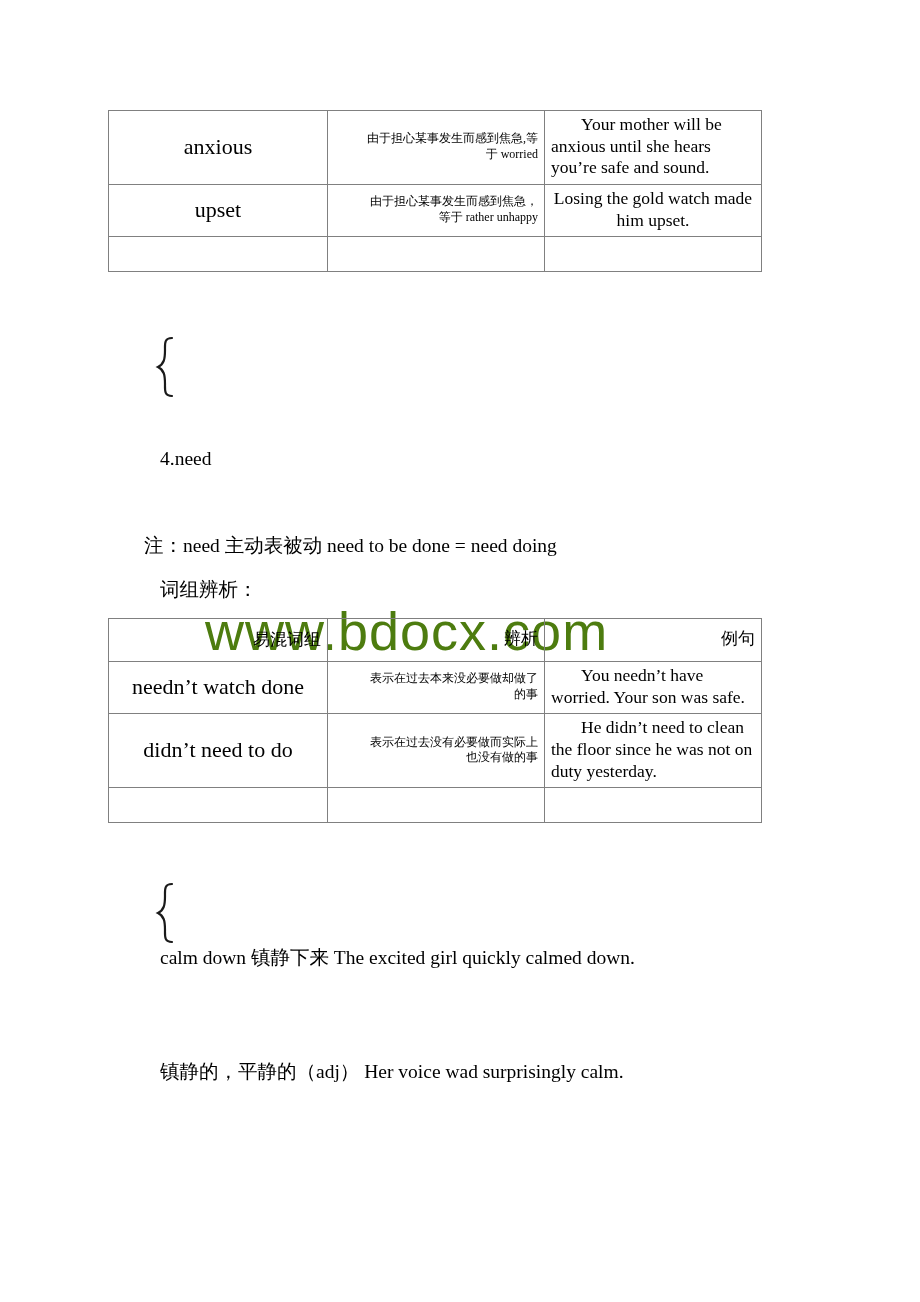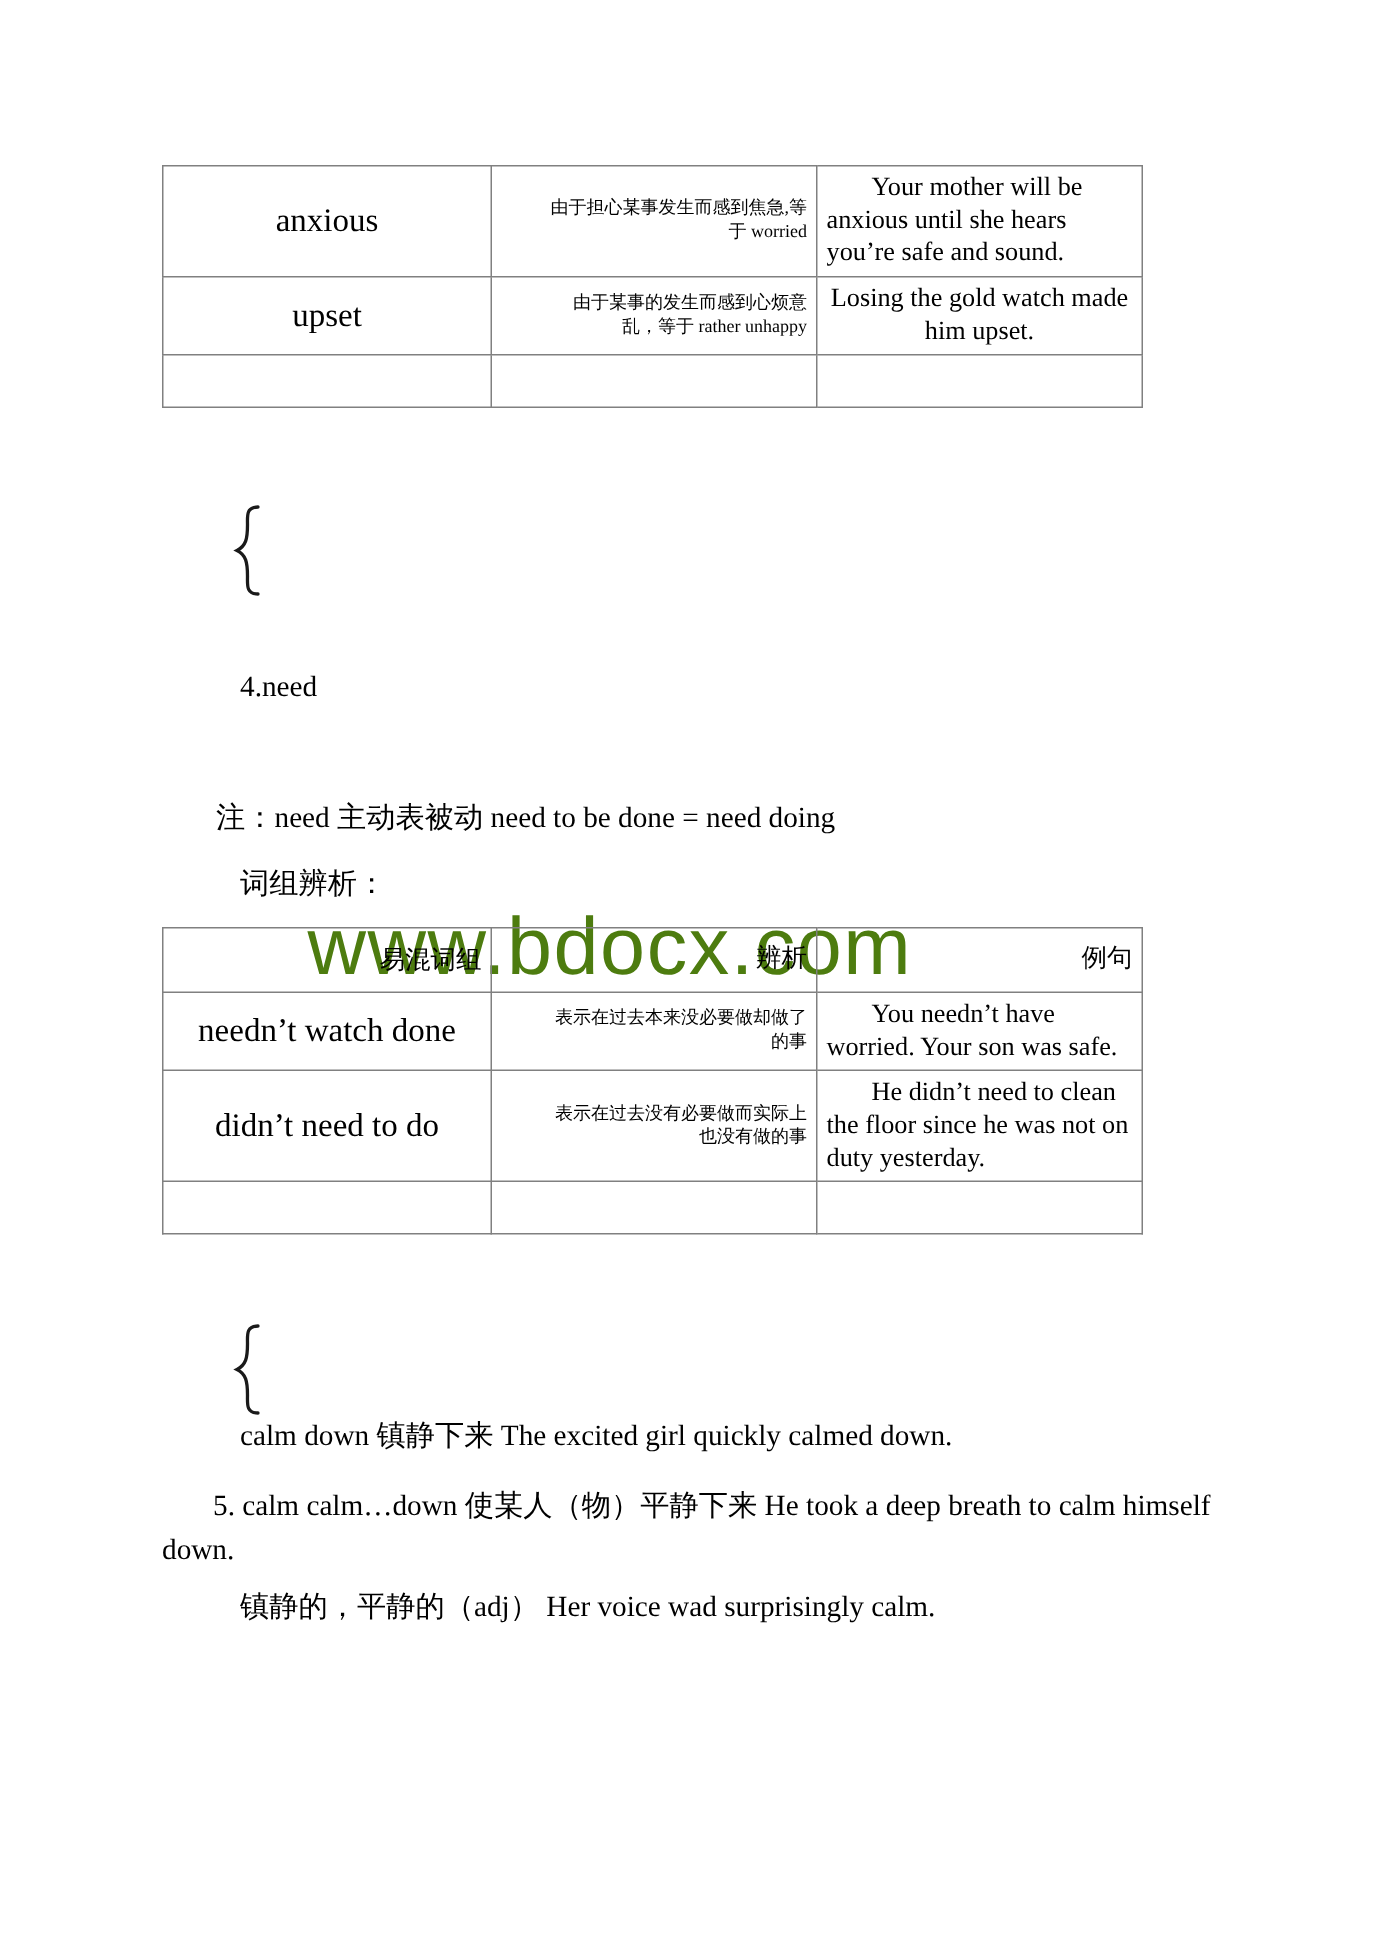--- a/index.html
+++ b/index.html
@@ -90,21 +90,21 @@
 
   <table class="tbl" id="table-anxious">
     <tbody>
       <tr>
         <td class="c1">anxious</td>
         <td class="c2">由于担心某事发生而感到焦急,等于 worried</td>
         <td class="c3">Your mother will be anxious until she hears you’re safe and sound.</td>
       </tr>
       <tr>
         <td class="c1">upset</td>
-        <td class="c2">由于某事的发生而感到心烦意乱，等于 rather unhappy</td>
+        <td class="c2">由于担心某事发生而感到焦急，等于 rather unhappy</td>
         <td class="c3 center2">Losing the gold watch made him upset.</td>
       </tr>
       <tr class="empty">
         <td class="c1"></td>
         <td class="c2"></td>
         <td class="c3"></td>
       </tr>
     </tbody>
   </table>
 
@@ -148,17 +148,16 @@
   </table>
 
   <div class="brace" style="left:148px; top:882px;">
     <svg width="40" height="62" viewBox="0 0 40 62" xmlns="http://www.w3.org/2000/svg">
       <path d="M24 2 C16 2 17 8 17 14 C17 23 16 28 10 31 C16 34 17 39 17 48 C17 54 16 60 24 60" fill="none" stroke="#1a1a1a" stroke-width="2.2" stroke-linecap="round"></path>
     </svg>
   </div>
 
   <div class="line" style="left:160px; top:946px;">calm down 镇静下来 The excited girl quickly calmed down.</div>
 
-  <div class="para" style="left:108px; top:990px; width:700px; text-indent:34px;">5. calm  calm…down 使某人（物）平静下来 He took a deep breath to calm himself down.</div>
 
   <div class="line" style="left:160px; top:1060px;">镇静的，平静的（adj） Her voice wad surprisingly calm.</div>
 
 </div>
 
 </body></html>

